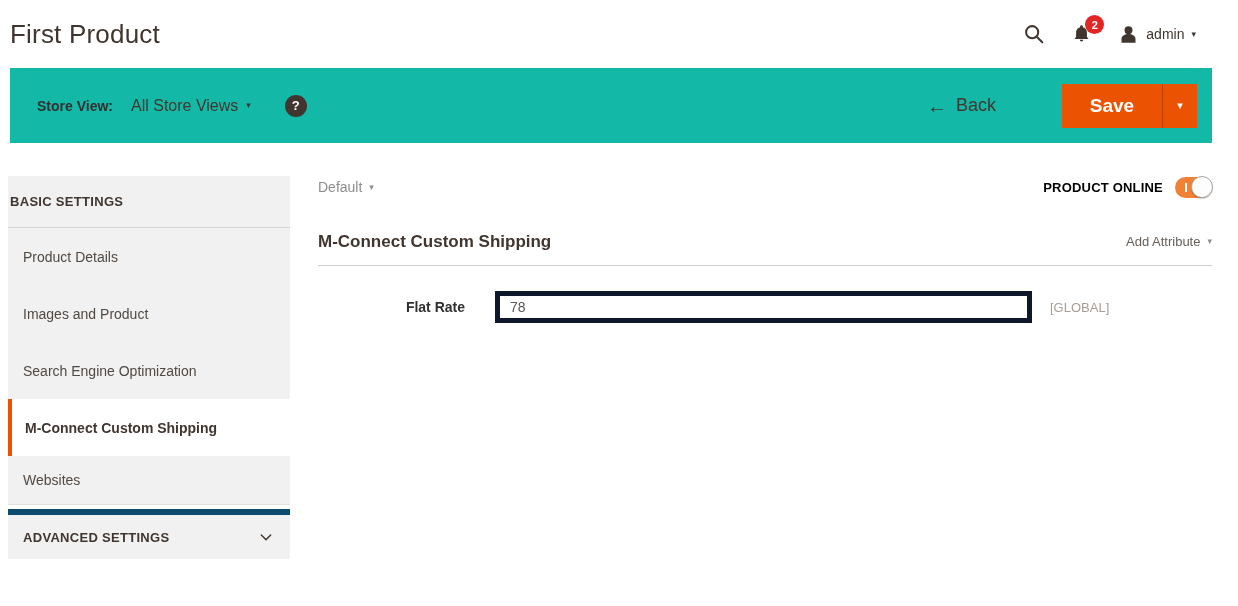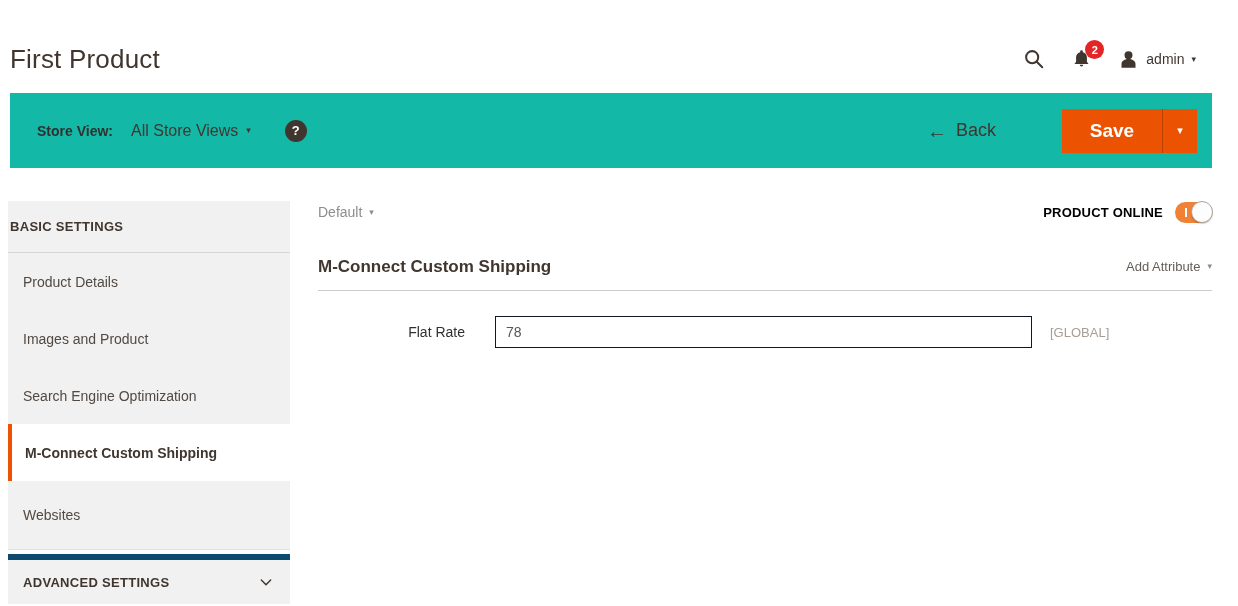--- a/index.html
+++ b/index.html
@@ -1,19 +1,19 @@
 <!DOCTYPE html>
 <html><head>
 <meta charset="utf-8">
 <style>
   * { margin:0; padding:0; box-sizing:border-box; }
   html,body { width:1238px; height:606px; background:#fff; font-family:"Liberation Sans", sans-serif; color:#41362f; overflow:hidden; }
 
   
-  .page-header { height:68px; display:flex; align-items:center; justify-content:space-between; padding:0 42px 0 10px;margin-top:25px; }
+  .page-header { height:68px; display:flex; align-items:center; justify-content:space-between; padding:0 42px 0 10px; }
   .page-title { font-size:26px; font-weight:400; color:#41362f; letter-spacing:.2px; }
   .header-actions { display:flex; align-items:center; gap:26px; }
   .icon-btn { position:relative; display:flex; align-items:center; cursor:pointer; }
   .notif-badge { position:absolute; top:-8px; right:-12px; min-width:19px; height:19px; border-radius:10px; background:#e22626; color:#fff; font-size:11px; font-weight:700; display:flex; align-items:center; justify-content:center; padding:0 4px; }
   .admin-menu { display:flex; align-items:center; gap:7px; cursor:pointer; }
   .admin-name { font-size:14px; color:#41362f; }
   .caret { display:inline-block; font-size:9px; line-height:1; color:#41362f; }
   .caret.gray { color:#8d8d8d; }
   .caret.white { color:#fff; font-size:11px; }
 
@@ -30,42 +30,42 @@
   .save-btn { background:#eb5202; color:#fff; font-size:19px; font-weight:700; border:none; width:100px; cursor:pointer; font-family:inherit;margin-left:36px; }
   .save-arrow-btn { background:#eb5202; border:none; border-left:1px solid #b94102; width:35px; display:flex; align-items:center; justify-content:center; cursor:pointer; }
 
   
   .content { display:flex; margin:33px 26px 0 8px; align-items:flex-start; }
 
   
   .sidebar { width:282px; flex:none; }
   .side-header { height:52px; background:#f1f1f1; display:flex; align-items:center; justify-content:space-between; padding:0 18px 0 2px; font-size:13px; font-weight:700; letter-spacing:.3px; color:#41362f; border-bottom:1px solid #d6d6d6; }
   .side-item { height:57px; background:#f1f1f1; display:flex; align-items:center; padding-left:15px; font-size:14px; color:#514943; cursor:pointer; }
-  .side-item.tall { height:68px; }
+  .side-item.tall { height:48px; }
   .side-item.active { background:#fff; border-left:4px solid #eb5202; padding-left:13px; font-weight:700; color:#41362f; }
   .side-gap { height:5px; background:#fff; border-top:1px solid #e0e0e0; }
   .side-advanced { height:50px; background:#f1f1f1; display:flex; align-items:center; justify-content:space-between; padding:0 16px 0 15px; font-size:13px; font-weight:700; letter-spacing:.3px; color:#41362f; cursor:pointer; border-top:6px solid #0c4a6e; }
 
   
   .main { flex:1; margin-left:28px; }
   .main-top { display:flex; align-items:center; justify-content:space-between; height:22px; }
   .attr-set { display:flex; align-items:center; gap:7px; font-size:14px; color:#8d8d8d; cursor:pointer; }
   .online-group { display:flex; align-items:center; gap:12px; }
   .online-label { font-size:13px; font-weight:700; color:#000000; letter-spacing:.2px; }
   .toggle { position:relative; width:37px; height:21px; border-radius:11px; background:#f18235; cursor:pointer; flex:none; }
   .toggle .bar { position:absolute; left:10px; top:6px; width:2px; height:9px; background:#fff; }
   .toggle .knob { position:absolute; right:-1px; top:-1px; width:22px; height:22px; border-radius:50%; background:#fdfdfd; border:1px solid #aaa6a0; box-shadow:0 1px 1px rgba(0,0,0,.2); }
 
   .section-row { display:flex; align-items:flex-end; justify-content:space-between; margin-top:34px; padding-bottom:13px; border-bottom:1px solid #cccccc; }
   .section-title { font-size:17px; font-weight:700; color:#41362f; }
   .add-attribute { display:flex; align-items:center; gap:7px; font-size:13px; color:#655d57; cursor:pointer; padding-bottom:3px; }
 
   .field-row { display:flex; align-items:center; margin-top:25px; }
-  .field-label { width:177px; flex:none; text-align:right; padding-right:30px; font-size:14px; font-weight:400; color:#303030; }
-  .field-input { width:537px; height:32px; border:1px solid #0f172a; padding:0 10px; font-size:14px; color:#555; font-family:inherit; background:#fff; }
+  .field-label { width:177px; flex:none; text-align:right; padding-right:30px; font-size:14px; font-weight:700; color:#303030; }
+  .field-input { width:537px; height:32px; border:5px solid #0f172a; padding:0 10px; font-size:14px; color:#555; font-family:inherit; background:#fff; }
   .field-scope { margin-left:18px; font-size:13px; color:#a79d95; }
 </style>
 </head>
 <body>
 
 <div class="page-header">
   <h1 class="page-title">First Product</h1>
   <div class="header-actions">
     <span class="icon-btn">
       <svg width="22" height="22" viewBox="0 0 24 24">

